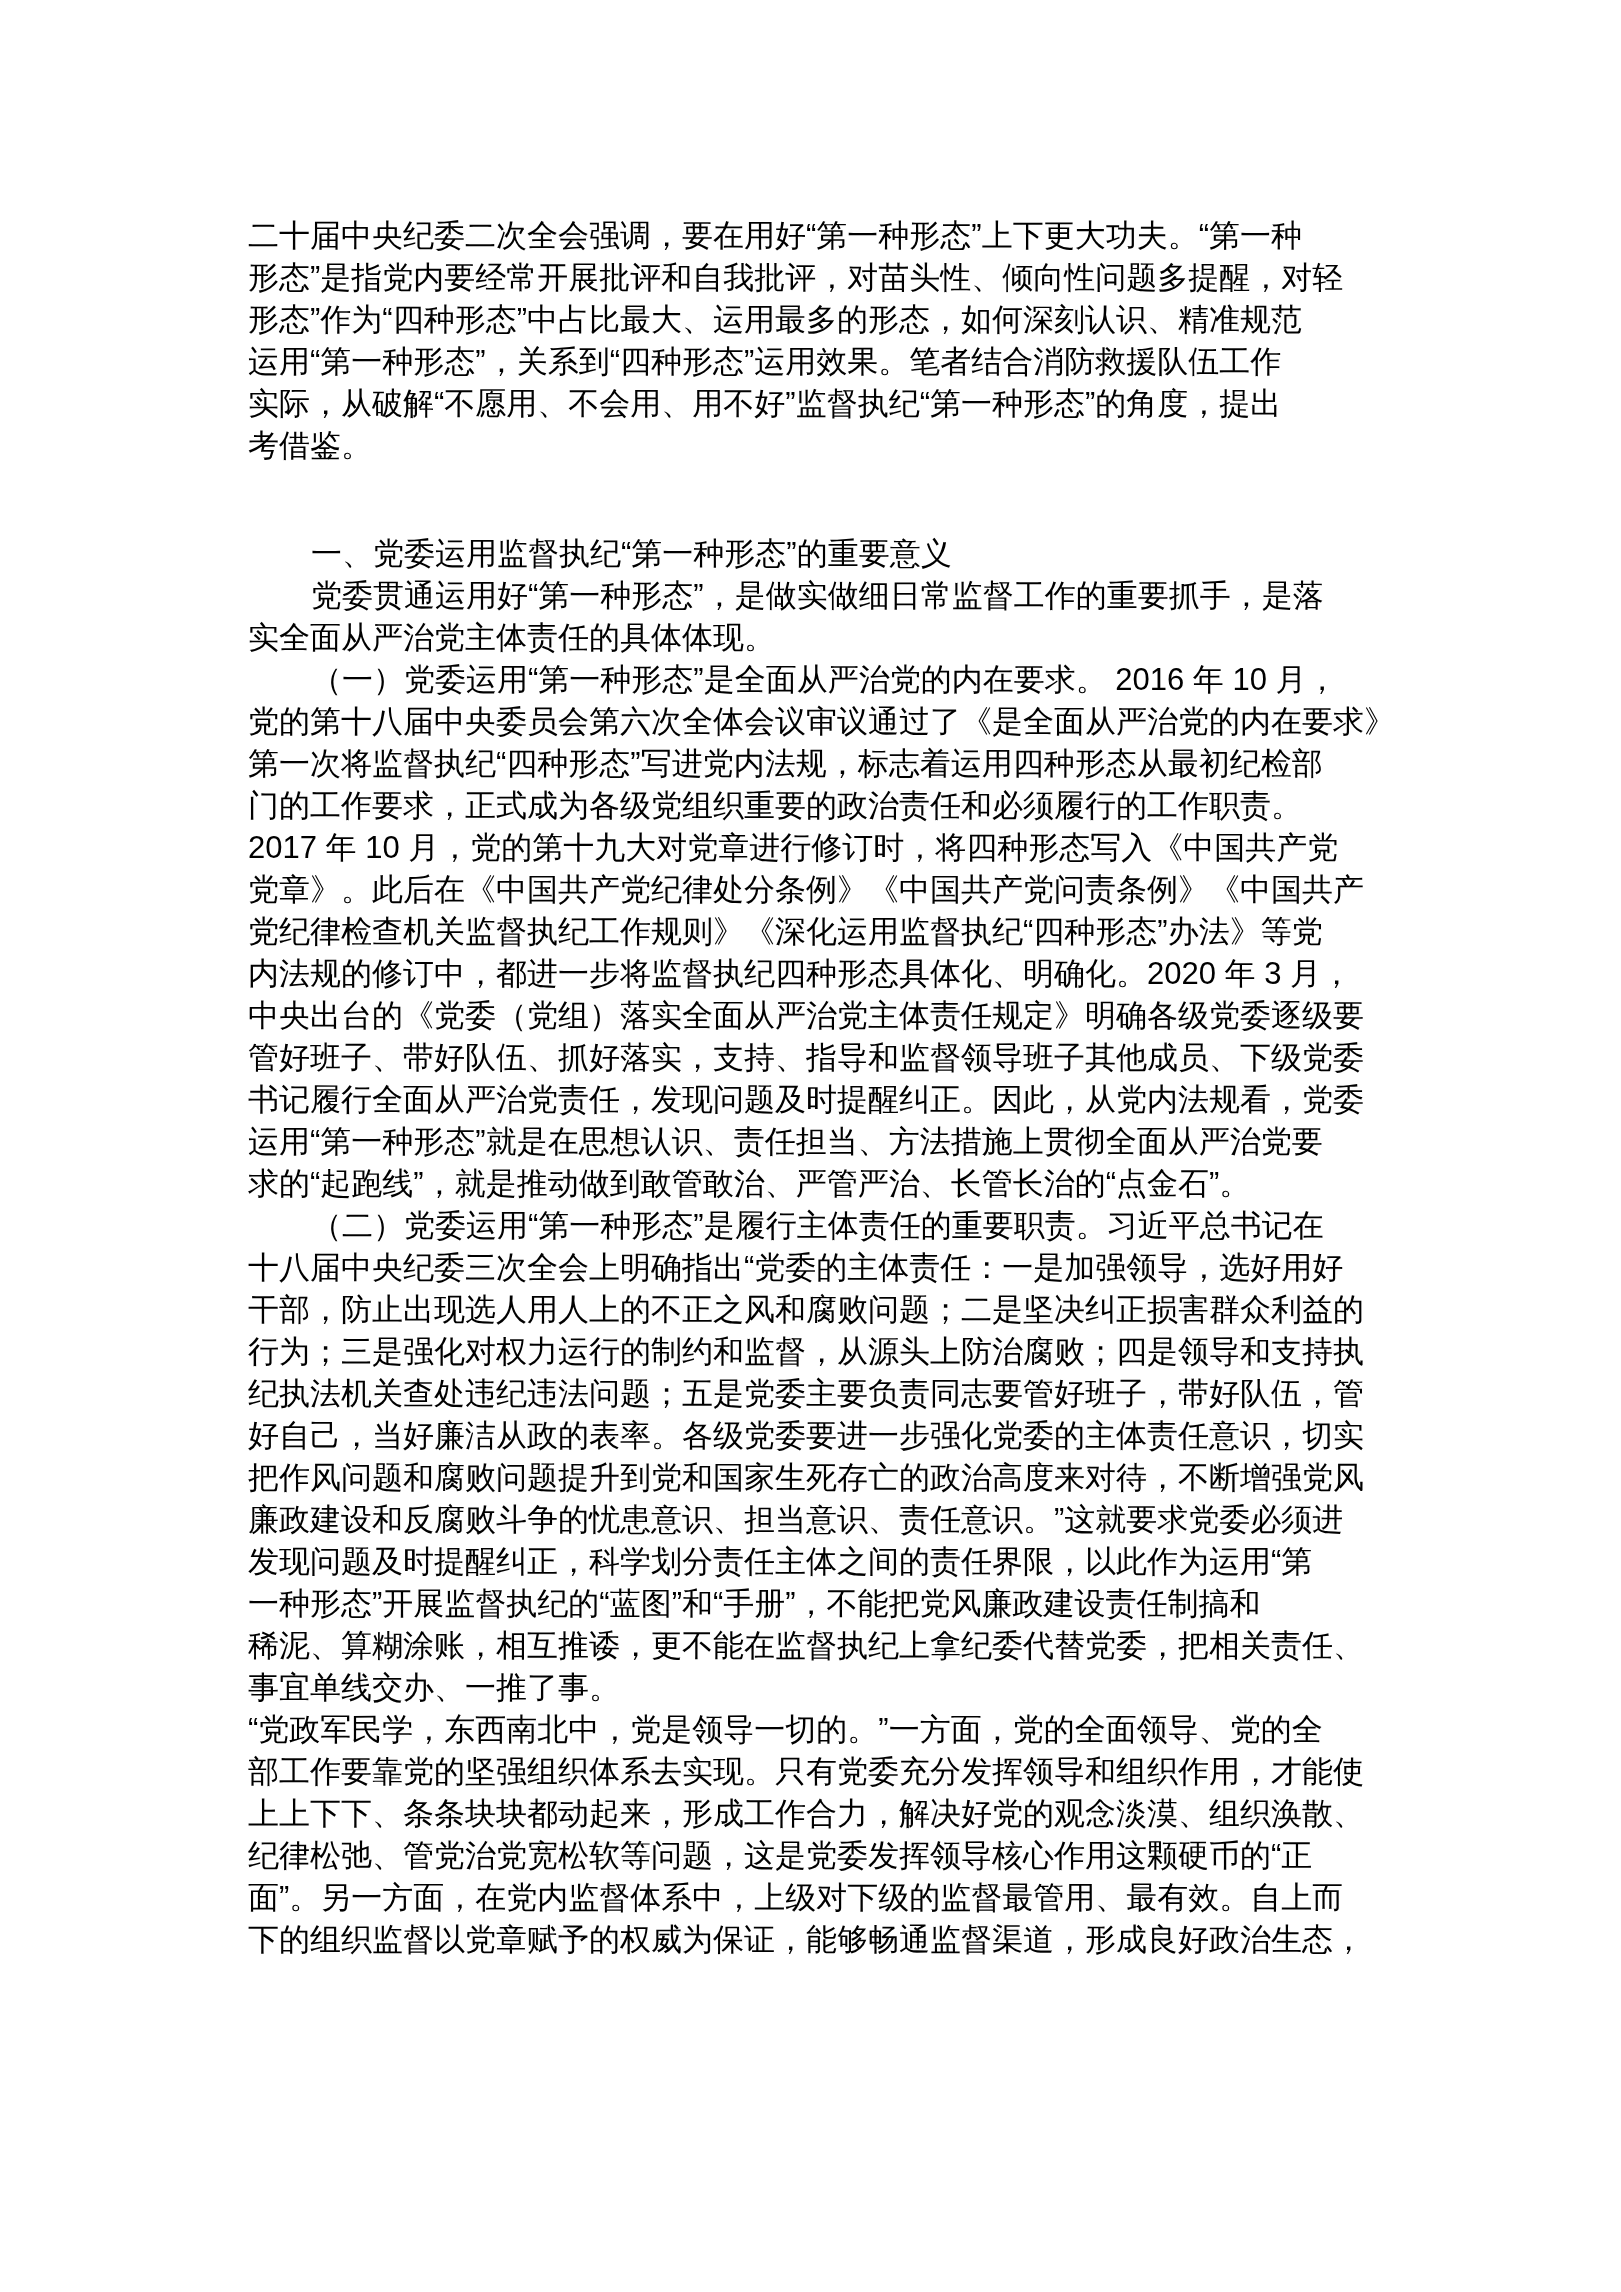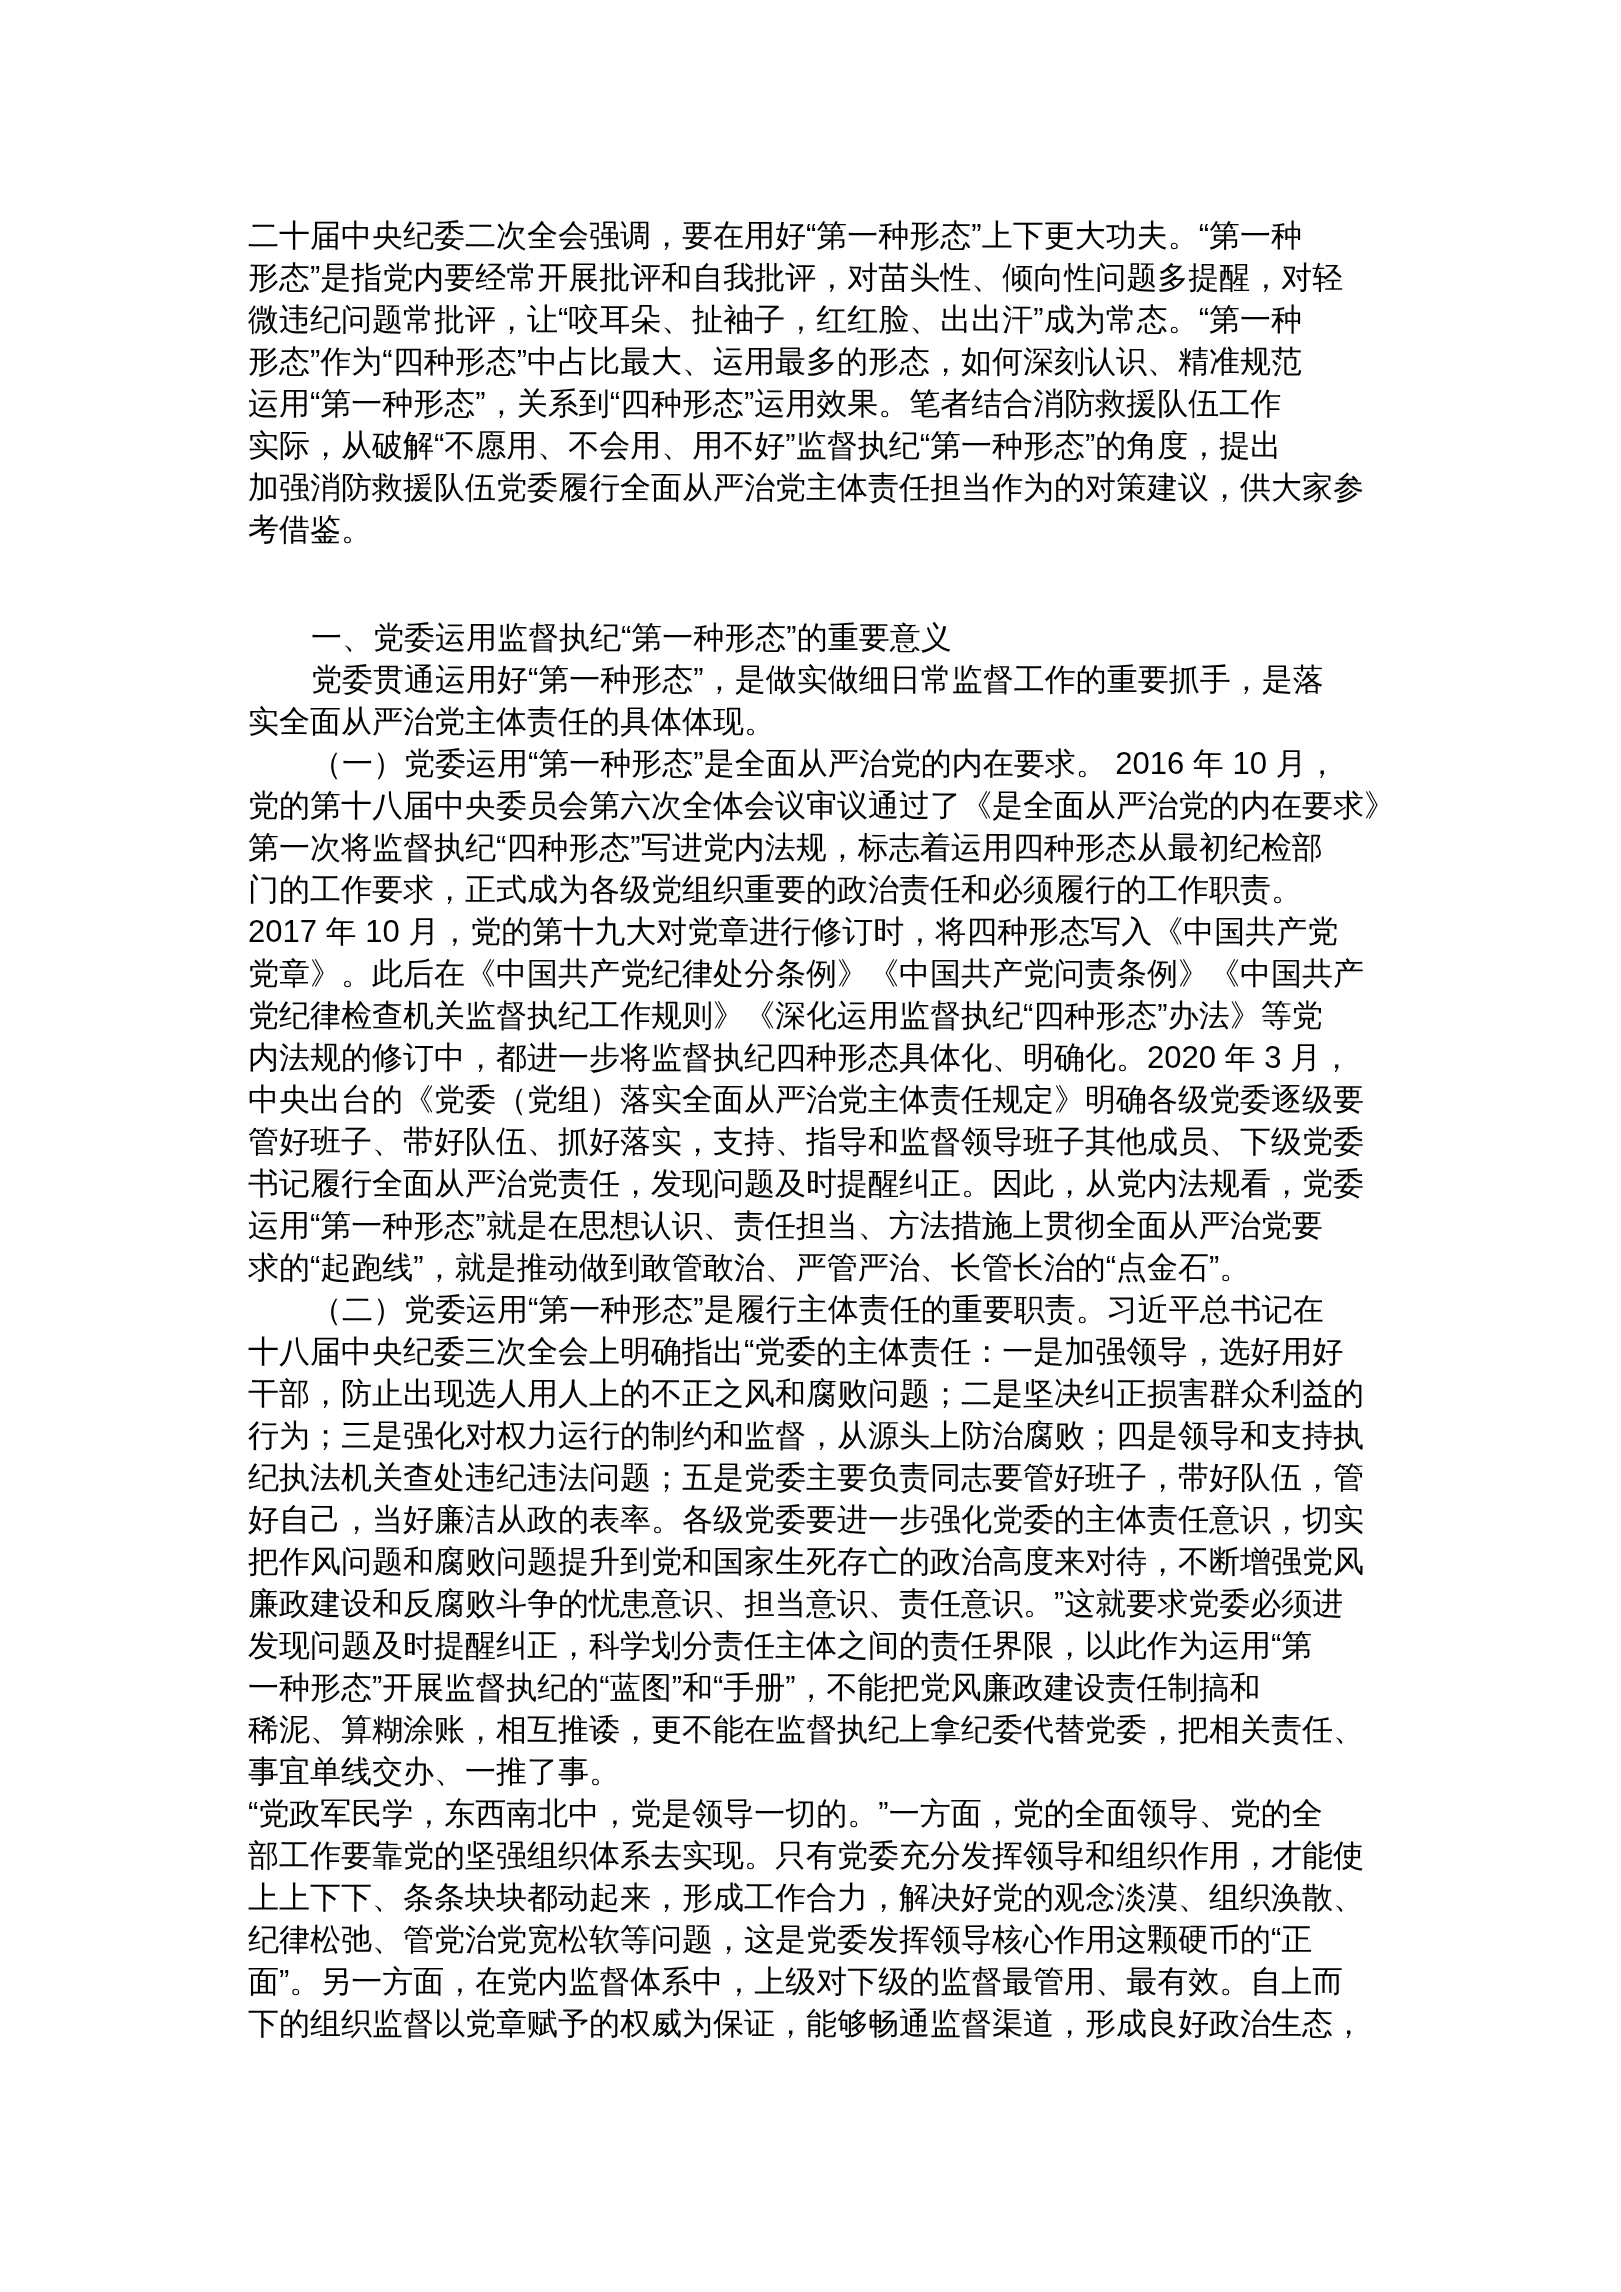--- a/index.html
+++ b/index.html
@@ -30,25 +30,23 @@
   .line.indent { padding-left: 63px; }
   .block.heading .line { font-weight: normal; }
 </style>
 </head>
 <body>
 
 <div class="page">
     <div class="block">
       <div class="line">二十届中央纪委二次全会强调，要在用好“第一种形态”上下更大功夫。“第一种</div>
       <div class="line">形态”是指党内要经常开展批评和自我批评，对苗头性、倾向性问题多提醒，对轻</div>
-      <div class="line">微违纪问题常批评，让“咬耳朵、扯袖子，红红脸、出出汗”成为常态。“第一种</div>
       <div class="line">形态”作为“四种形态”中占比最大、运用最多的形态，如何深刻认识、精准规范</div>
       <div class="line">运用“第一种形态”，关系到“四种形态”运用效果。笔者结合消防救援队伍工作</div>
       <div class="line">实际，从破解“不愿用、不会用、用不好”监督执纪“第一种形态”的角度，提出</div>
-      <div class="line">加强消防救援队伍党委履行全面从严治党主体责任担当作为的对策建议，供大家参</div>
       <div class="line">考借鉴。</div>
     </div>
     <div class="block heading space-before">
       <div class="line indent">一、党委运用监督执纪“第一种形态”的重要意义</div>
     </div>
     <div class="block">
       <div class="line indent">党委贯通运用好“第一种形态”，是做实做细日常监督工作的重要抓手，是落</div>
       <div class="line">实全面从严治党主体责任的具体体现。</div>
     </div>
     <div class="block">

